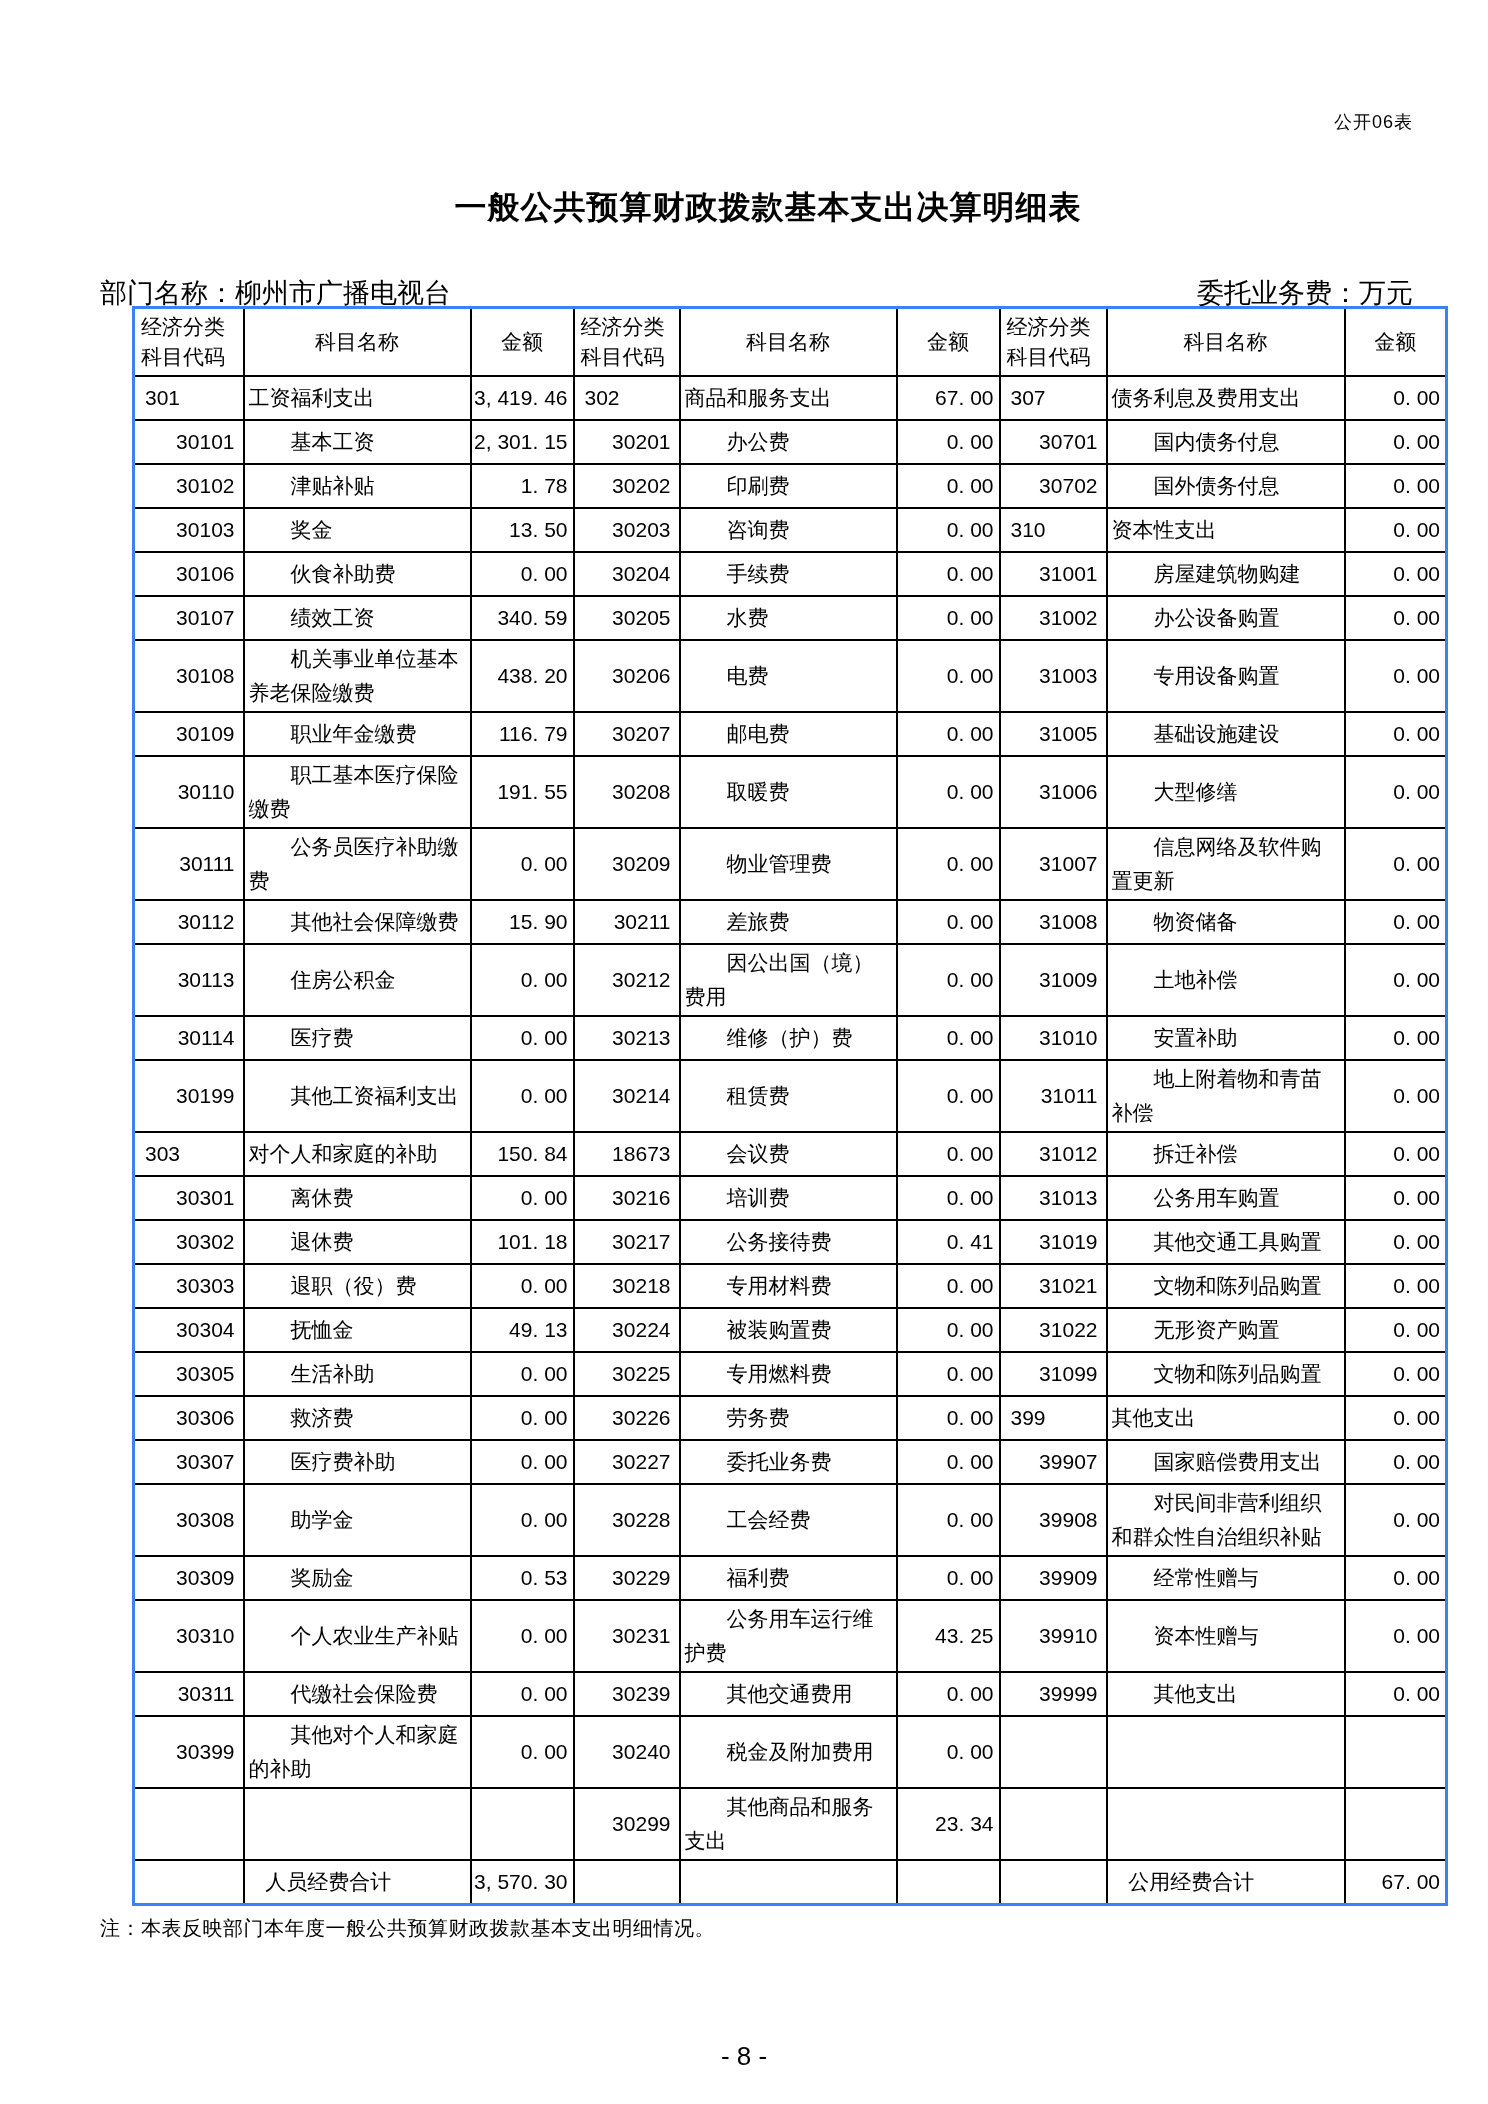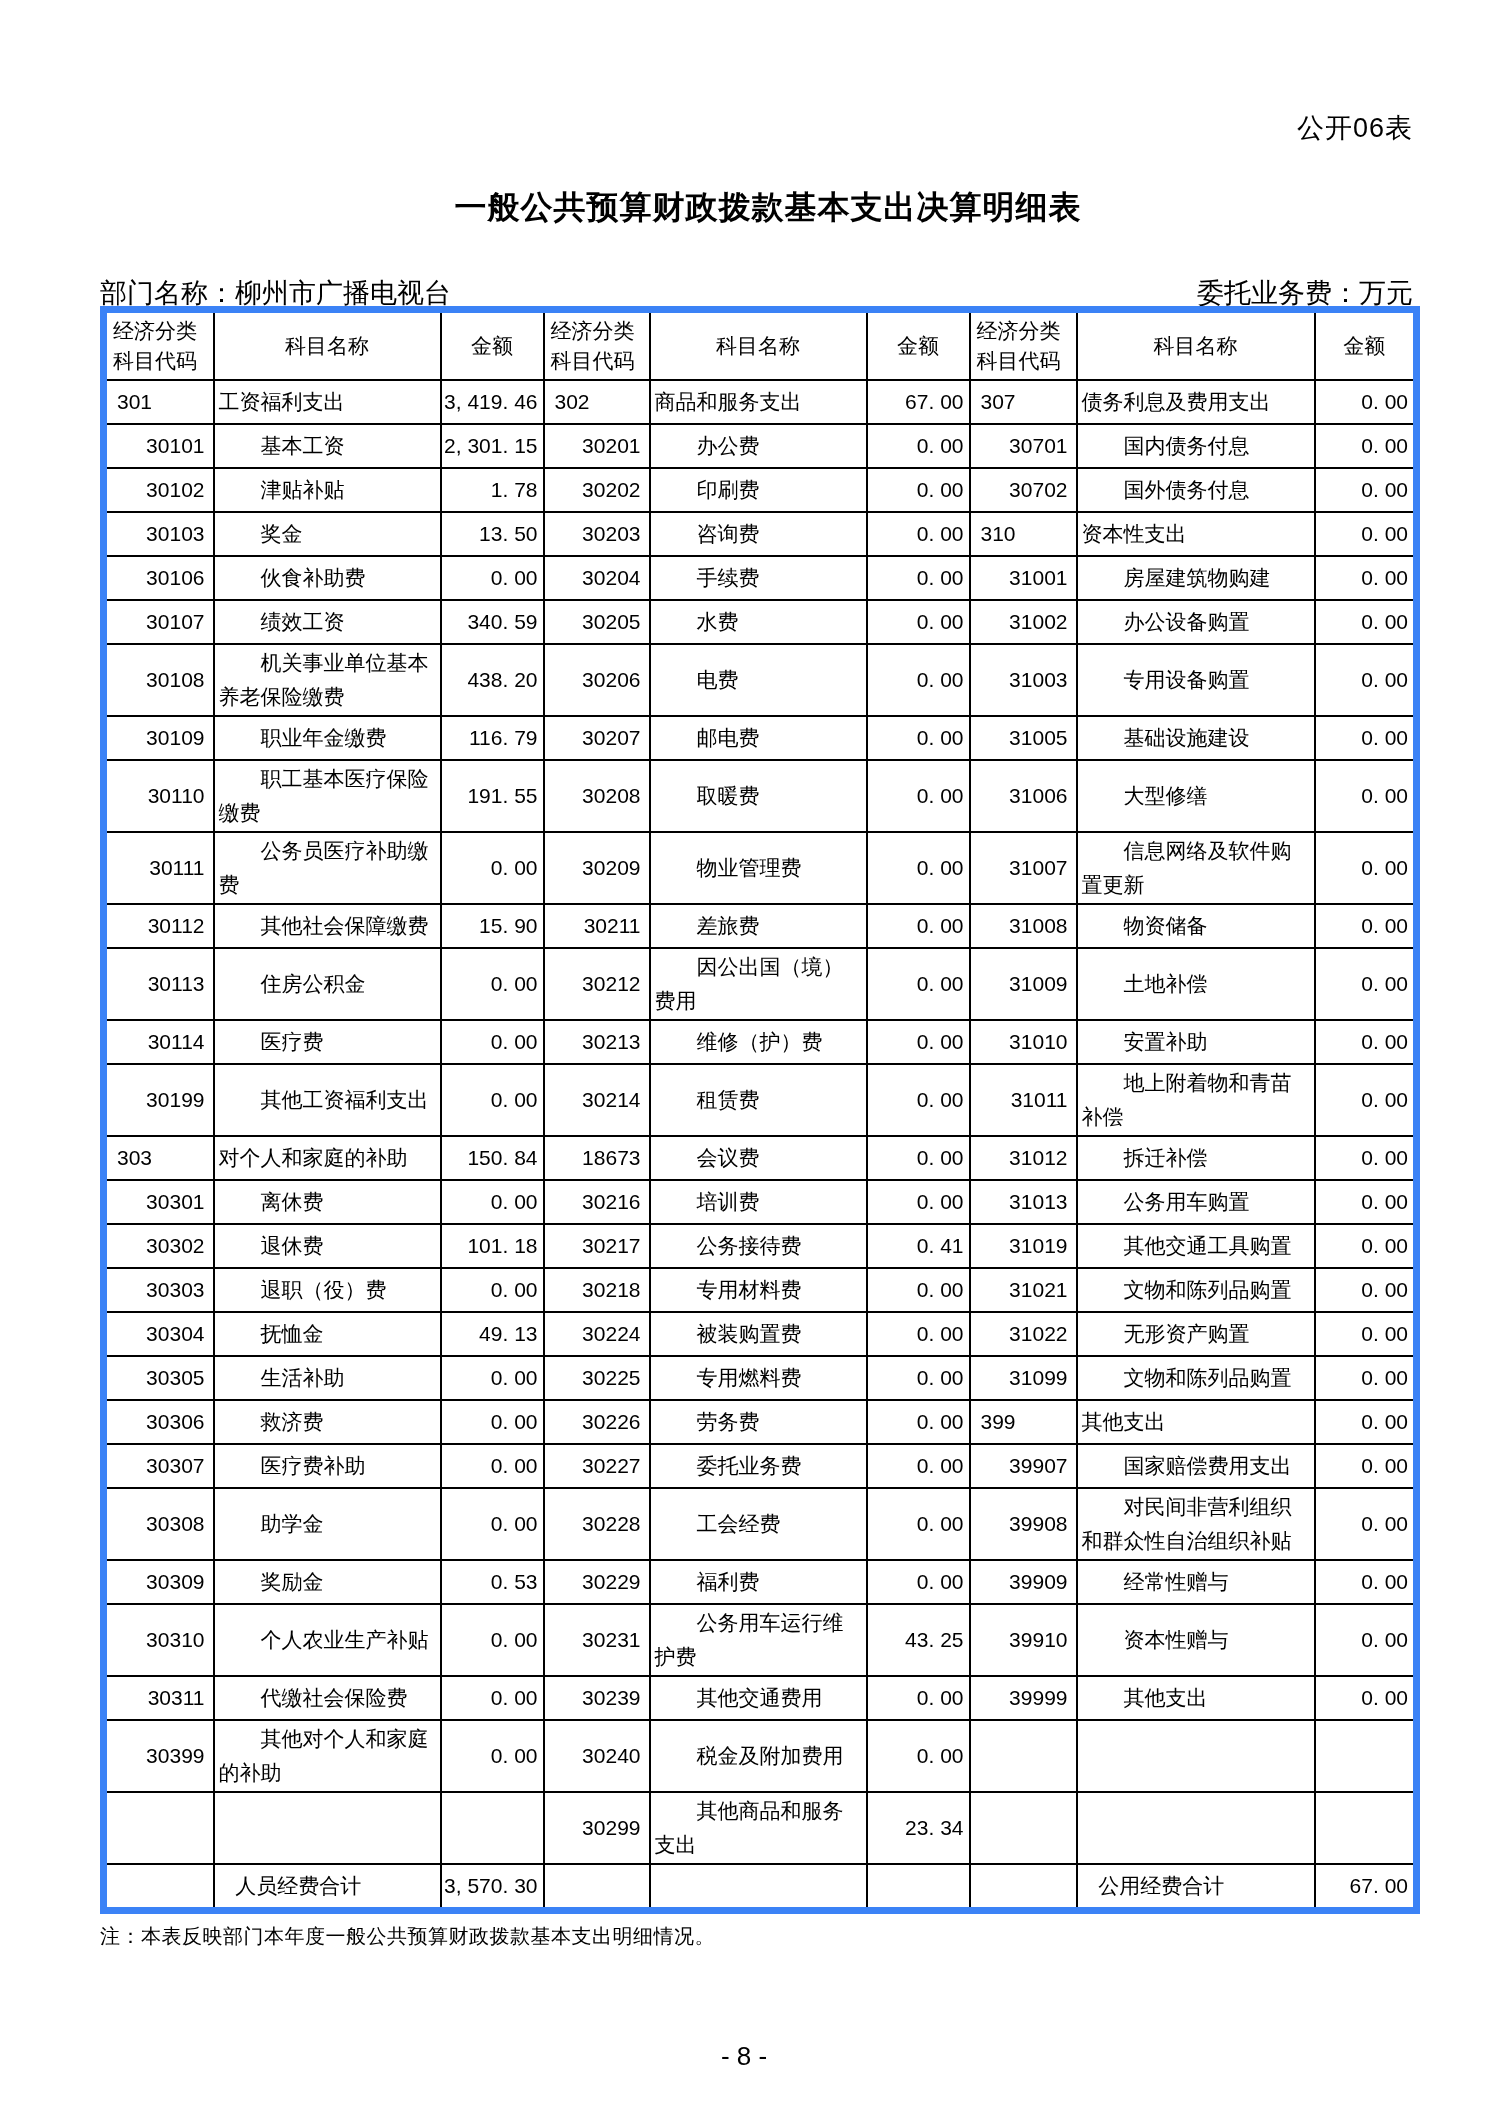--- a/index.html
+++ b/index.html
@@ -6,40 +6,41 @@
   .page {
     position:relative;
     width:1488px; height:2104px;
     background:#ffffff;
     color:#000;
     font-family:"Liberation Sans", sans-serif;
     overflow:hidden;
   }
   .corner {
     position:absolute; top:110px; right:75px;
-    font-size:27px; letter-spacing:1px;
+    font-size:18px; letter-spacing:1px;
   }
   .title {
     position:absolute; top:186px; left:0; width:100%;
     text-align:center; font-size:32px; font-weight:bold;
     letter-spacing:1px;
     margin-left:24px;
   }
   .meta {
     position:absolute; top:264px; left:100px; width:1313px;
     display:flex; justify-content:space-between;
     font-size:27px;
     margin-top:11px;
   }
   .tablewrap { position:absolute; top:306px; left:100px; width:1313px; }
   table {
     border-collapse:collapse;
     table-layout:fixed;
     width:1313px;
-    border:7px solid #3b82f6;
+    border:3px solid #3b82f6;
+    margin-left:32px;
   }
   col.c-code1 { width:110px; } col.c-name1 { width:227px; } col.c-amt1 { width:103px; }
   col.c-code2 { width:106px; } col.c-name2 { width:217px; } col.c-amt2 { width:103px; }
   col.c-code3 { width:107px; } col.c-name3 { width:238px; } col.c-amt3 { width:102px; }
   th, td {
     border:2px solid #000;
     font-size:21px;
     font-weight:normal;
     padding:1px 2px;
     vertical-align:middle;

